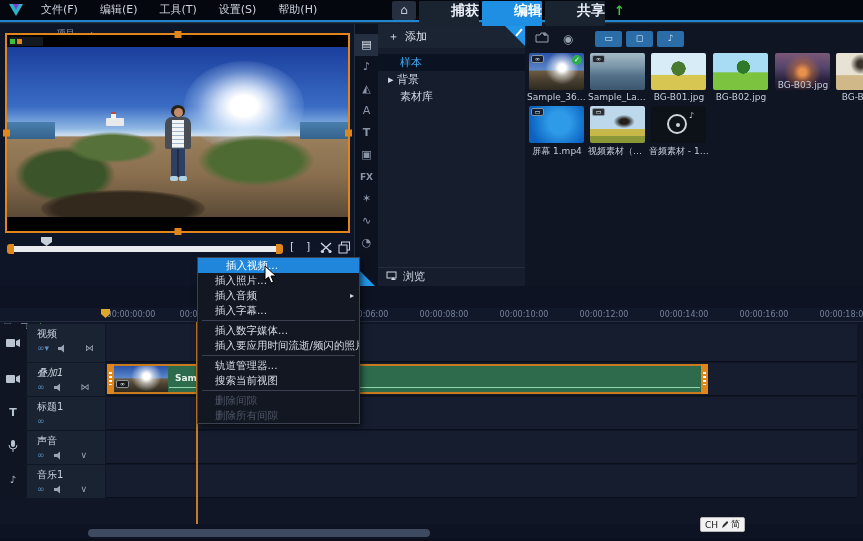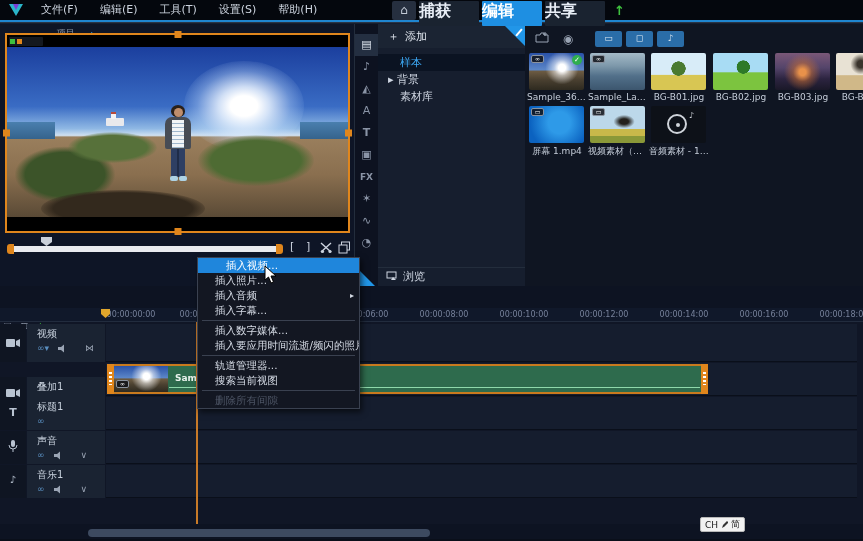--- a/index.html
+++ b/index.html
@@ -8,21 +8,21 @@
   .abs { position:absolute; }
 
   
   #menubar { left:0; top:0; width:863px; height:22px; background:#04070d; border-bottom:2px solid #1f86d0; display:flex; align-items:center; z-index:10; }
   #menubar .menu-item { font-size:11px; color:#cdd4df; padding:0 11px; line-height:20px; cursor:default; }
   #logo { width:16px; height:14px; margin:0 6px 0 8px; }
 
   
   #tabbar { left:392px; top:1px; height:20px; display:flex; gap:3px; z-index:11; }
   .home-btn { width:24px; height:19px; background:#262f3f; border-radius:2px; color:#c2cad6; font-size:12px; text-align:center; line-height:18px; }
-  .tab { width:60px; height:25px; background:#1a2330; color:#e8eef6; font-size:16px; font-weight:bold; text-align:left; line-height:19px; border-radius:1px; }
+  .tab { width:60px; height:25px; background:#1a2330; color:#e8eef6; font-size:14px; font-weight:bold; text-align:right; line-height:19px; border-radius:1px; }
   .tab.active { background:#1e8fe2; color:#fff; }
   .up-arrow { color:#3ec03e; font-size:13px; font-weight:bold; line-height:19px; padding-left:6px; }
 
   
   #preview-panel { left:0; top:24px; width:354px; height:262px; background:#0e1526; }
   #preview-frame { left:5px; top:9px; width:345px; height:200px; border:2px solid #e0861c; background:#000; }
   #scene { left:0; top:12px; width:341px; height:170px; overflow:hidden; background:linear-gradient(to bottom,#1b3f9e 0%,#3a6cc4 35%,#8fb8e4 48%,#cfe0f0 52%,#9a7f5d 53%,#8a6f4f 75%,#5a4a36 100%); }
   .sun { left:52%; top:8%; width:120px; height:90px; background:radial-gradient(ellipse at center,#ffffff 0 16%,rgba(235,244,255,.85) 30%,rgba(200,225,255,.35) 55%,transparent 75%); border-radius:50%; }
   .sea { top:44%; width:14%; height:10%; background:linear-gradient(to bottom,#4a7fae,#35638c); }
   .bush { border-radius:50%; }
@@ -288,21 +288,21 @@
         <span class="b360">∞</span>
       </div>
     <div class="thumb th-b01" style="left:126px;top:29px;"></div>
     <div class="thumb th-b02" style="left:188px;top:29px;"></div>
     <div class="thumb th-b03" style="left:250px;top:29px;"></div>
     <div class="thumb th-b04" style="left:311px;top:29px;"></div>
     <div class="th-label" style="left:2px;top:68px;">Sample_360.m..</div>
     <div class="th-label" style="left:63px;top:68px;">Sample_Lake..</div>
     <div class="th-label" style="left:124px;top:68px;">BG-B01.jpg</div>
     <div class="th-label" style="left:186px;top:68px;">BG-B02.jpg</div>
-    <div class="th-label" style="left:248px;top:68px;">BG-B03.jpg</div>
+    <div class="th-label" style="left:248px;top:56px;">BG-B03.jpg</div>
     <div class="th-label" style="left:309px;top:68px;">BG-B04.jp</div>
 
     <div class="thumb th-screen" style="left:4px;top:82px;">
         <span class="b360">▭</span>
       </div>
     <div class="thumb th-clipvid" style="left:65px;top:82px;">
         <span class="b360">▭</span>
       </div>
     <div class="thumb th-audio" style="left:126px;top:82px;">
         <span class="vinyl"></span>
@@ -370,21 +370,21 @@
         <div class="trow-label">视频</div>
       <div class="trow-sub">
           <span>∞▾</span>
           <svg width="10" height="9">
             <path d="M0 3h3l3-2.5v8L3 6H0z" fill="#9aa4b4"></path>
           </svg>
           <span style="margin-left:8px;color:#9aa4b4;">⋈</span>
         </div>
       </div>
   </div>
-  <div class="trow-head" style="top:55px;height:33px;">
+  <div class="trow-head" style="top:41px;height:33px;font-style:italic;">
     <div class="trow-ic"><svg width="14" height="10" style="margin-top:11px;">
           <rect x="0" y="1" width="9" height="8" rx="1" fill="#b9c3d1"></rect>
           <path d="M10 3l4-2v8l-4-2z" fill="#b9c3d1"></path>
         </svg></div>
     <div class="trow-body">
         <div class="trow-label">叠加1</div>
       <div class="trow-sub">
           <span>∞</span>
           <svg width="10" height="9">
             <path d="M0 3h3l3-2.5v8L3 6H0z" fill="#9aa4b4"></path>
@@ -472,20 +472,21 @@
   <div class="cm-item">插入照片...</div>
   <div class="cm-item"><span>插入音频</span><span class="cm-arrow">▸</span></div>
   <div class="cm-item">插入字幕...</div>
   <div class="cm-sep"></div>
   <div class="cm-item">插入数字媒体...</div>
   <div class="cm-item">插入要应用时间流逝/频闪的照片...</div>
   <div class="cm-sep"></div>
   <div class="cm-item">轨道管理器...</div>
   <div class="cm-item">搜索当前视图</div>
   <div class="cm-sep"></div>
+  <div class="cm-item dis">删除间隙</div>
   <div class="cm-item dis">删除所有间隙</div>
 </div>
 
 <div id="ime-badge" class="abs">
   <span>CH</span>
   <svg width="7" height="9">
       <path d="M1 8l1-3 4-4 1.5 1.5-4 4z" fill="#333"></path>
     </svg>
   <span>简</span>
 </div>

